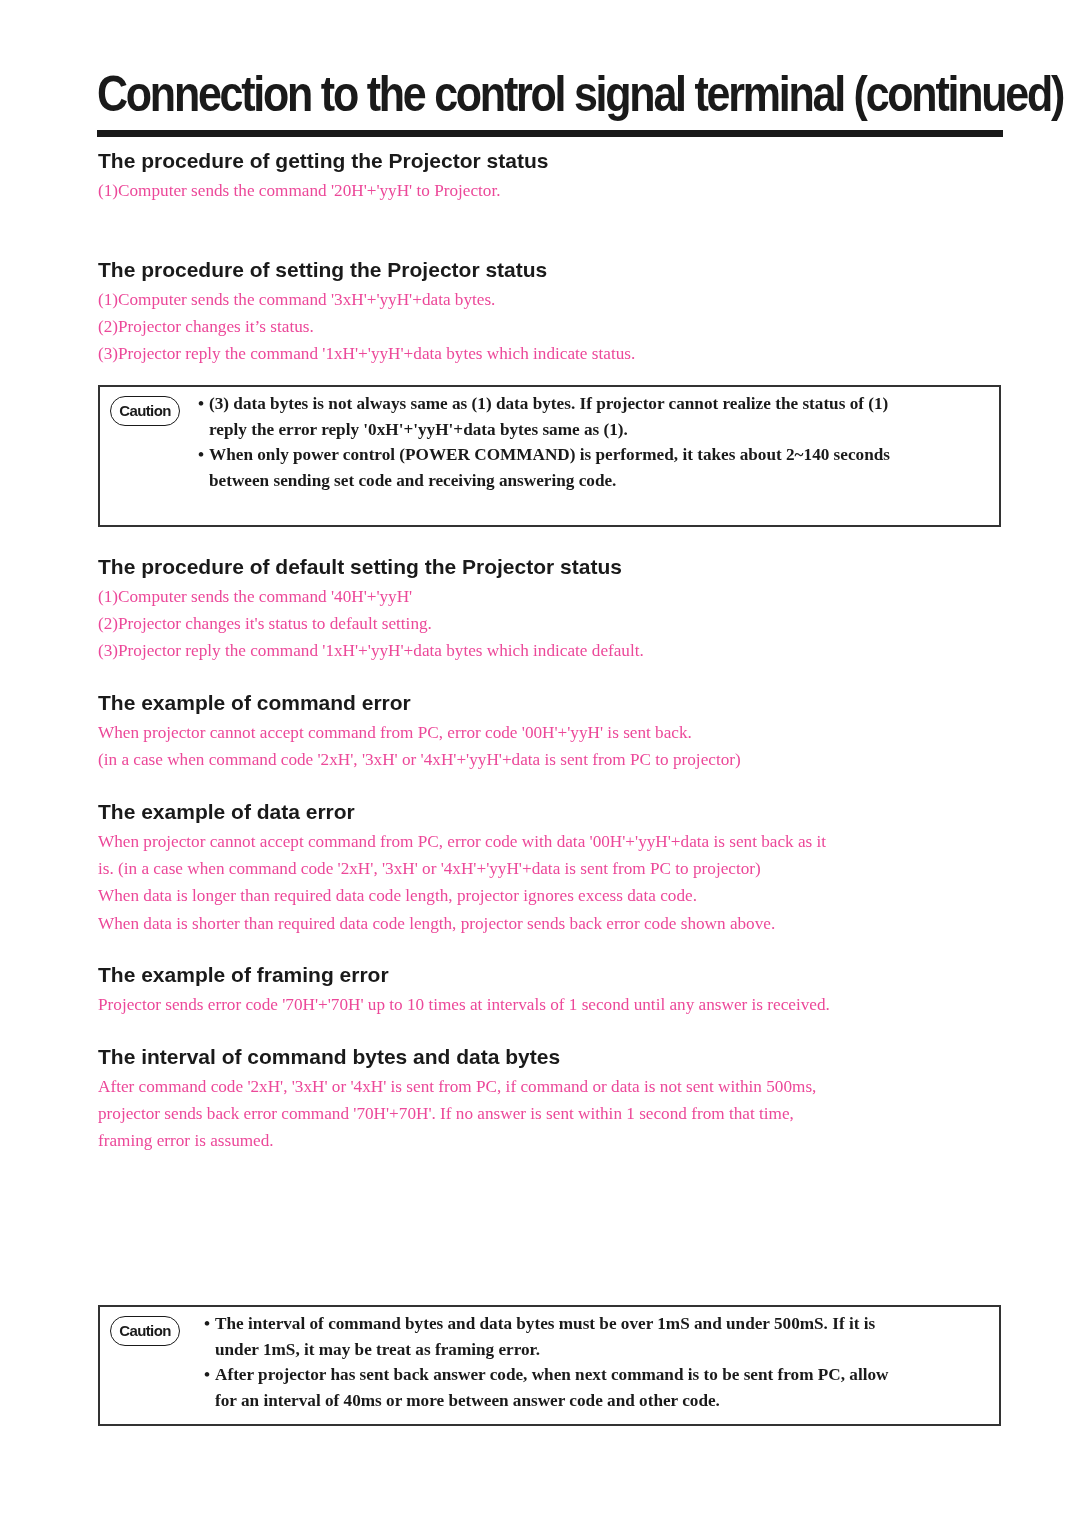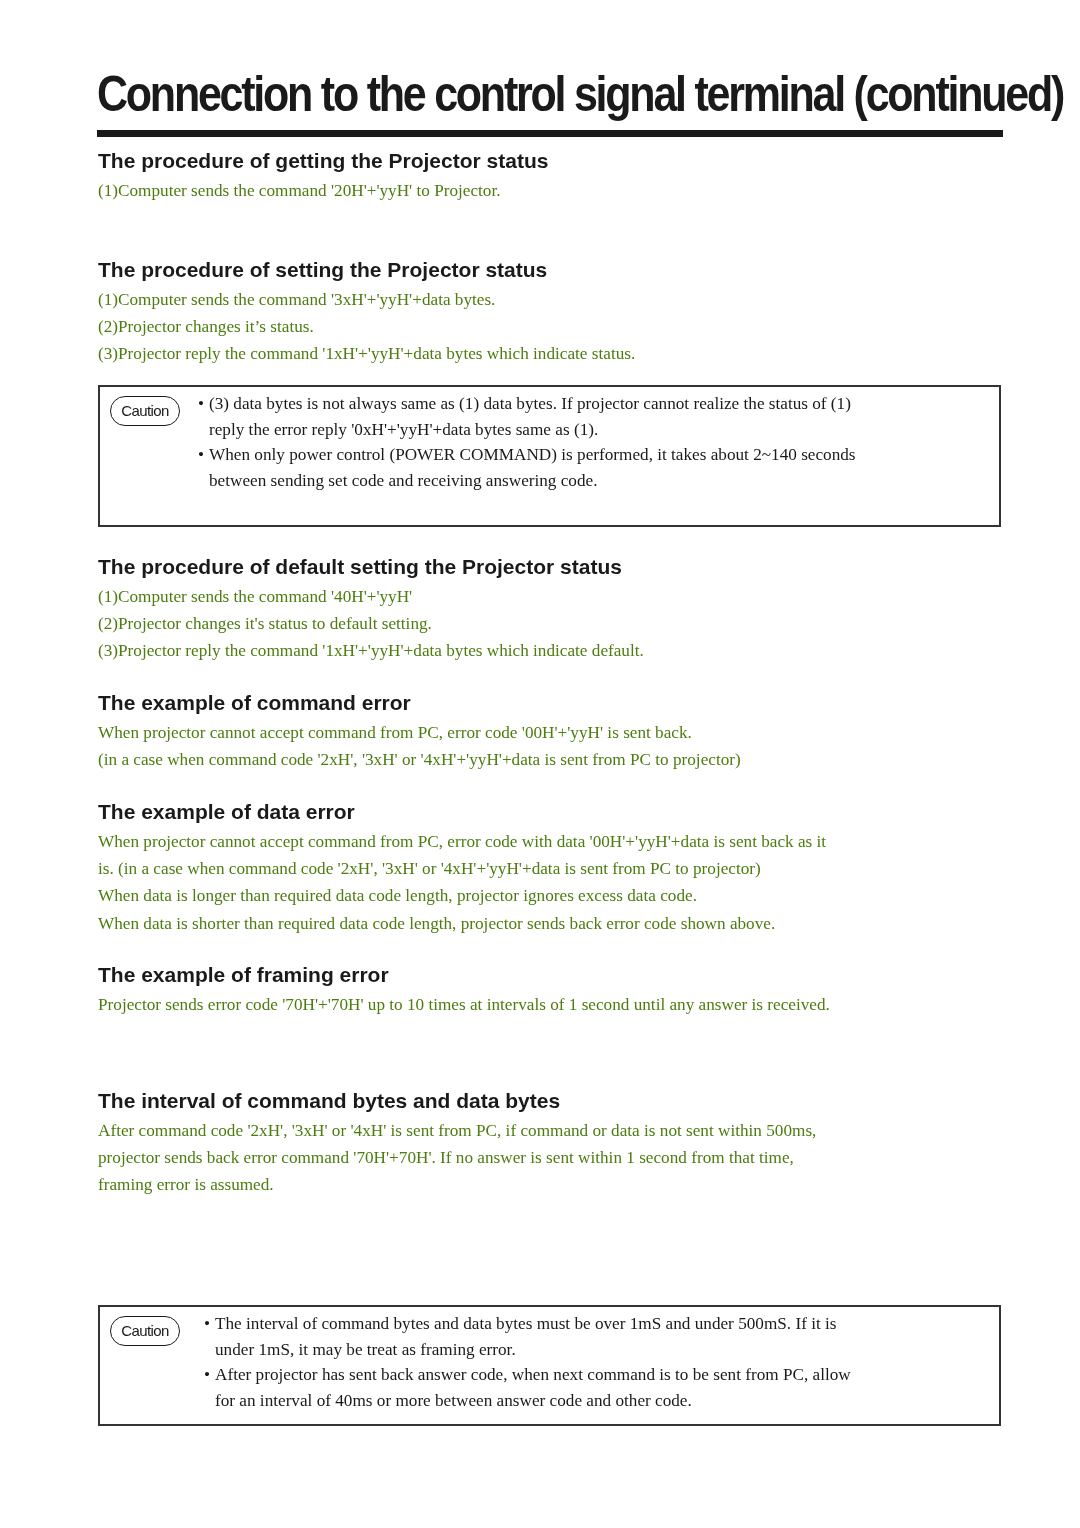--- a/index.html
+++ b/index.html
@@ -12,24 +12,24 @@
     color: #1a1a1a;
   }
   .title-rule { position: absolute; left: 97px; top: 130px; width: 906px; height: 7px; background: #1a1a1a; }
   .section { position: absolute; left: 98px; width: 900px; }
   .heading {
     font-family: "Liberation Sans", sans-serif; font-weight: bold; font-size: 21px;
     line-height: 20px; margin: 0 0 6px 0; color: #1a1a1a;
   }
   .line {
     font-family: "Liberation Serif", serif; font-size: 17.2px; line-height: 27.2px;
-    white-space: nowrap; color: #4d7c0f;
+    white-space: nowrap; color: #ec4899;
   }
   .caution-box {
-    position: absolute; left: 98px; width: 903px; border: 2px solid #333; box-sizing: border-box;
+    position: absolute; left: 98px; width: 903px; border: 2px solid #333; box-sizing: border-box; font-weight: bold;
   }
   .caution-badge {
     position: absolute; left: 10px; top: 9px; width: 70px; height: 30px;
     border: 1.5px solid #1a1a1a; border-radius: 15px; box-sizing: border-box;
     font-family: "Liberation Sans", sans-serif; font-size: 15px; letter-spacing: -0.6px;
     text-align: center; line-height: 27px;
   }
   .bullets { position: absolute; left: 98px; top: 4px; right: 6px; }
   .bullet { position: relative; padding-left: 11px; font-family: "Liberation Serif", serif; font-size: 17.2px; line-height: 25.5px; }
   .bullet .dot { position: absolute; left: 0; top: 0; }
@@ -91,21 +91,21 @@
   <div class="line">is. (in a case when command code '2xH', '3xH' or '4xH'+'yyH'+data is sent from PC to projector)</div>
   <div class="line">When data is longer than required data code length, projector ignores excess data code.</div>
   <div class="line">When data is shorter than required data code length, projector sends back error code shown above.</div>
 </div>
 
 <div class="section" style="top:965px;">
   <div class="heading">The example of framing error</div>
   <div class="line">Projector sends error code '70H'+'70H' up to 10 times at intervals of 1 second until any answer is received.</div>
 </div>
 
-<div class="section" style="top:1047px;margin-top:44px;">
+<div class="section" style="top:1047px;">
   <div class="heading">The interval of command bytes and data bytes</div>
   <div class="line">After command code '2xH', '3xH' or '4xH' is sent from PC, if command or data is not sent within 500ms,</div>
   <div class="line">projector sends back error command '70H'+70H'. If no answer is sent within 1 second from that time,</div>
   <div class="line">framing error is assumed.</div>
 </div>
 
 <div class="caution-box" style="top:1305px; height:121px;">
   <div class="caution-badge">Caution</div>
   <div class="bullets" style="left:104px;">
     <div class="bullet">

